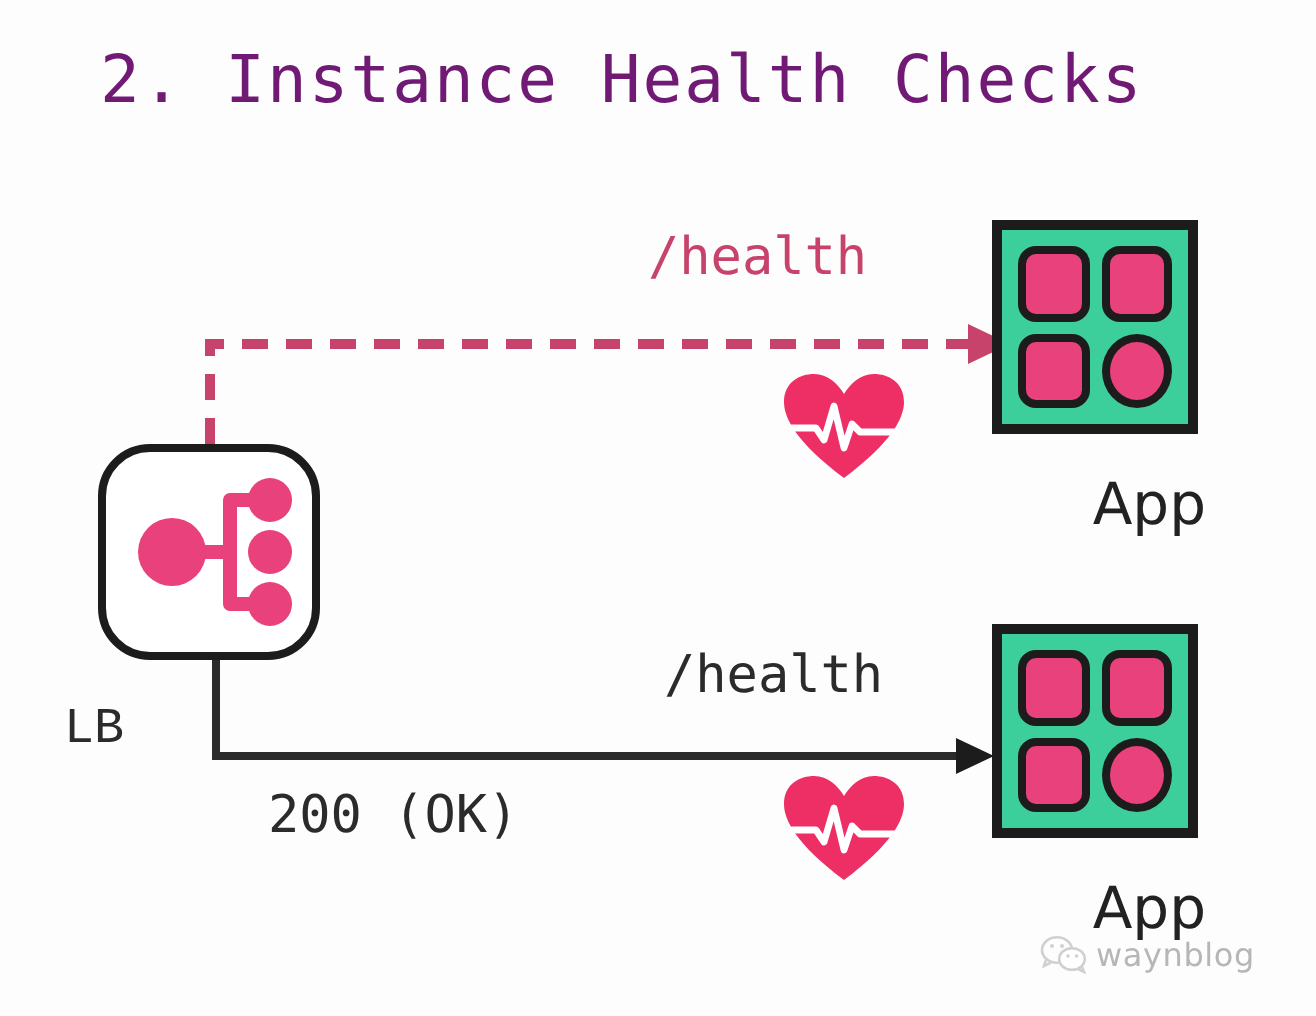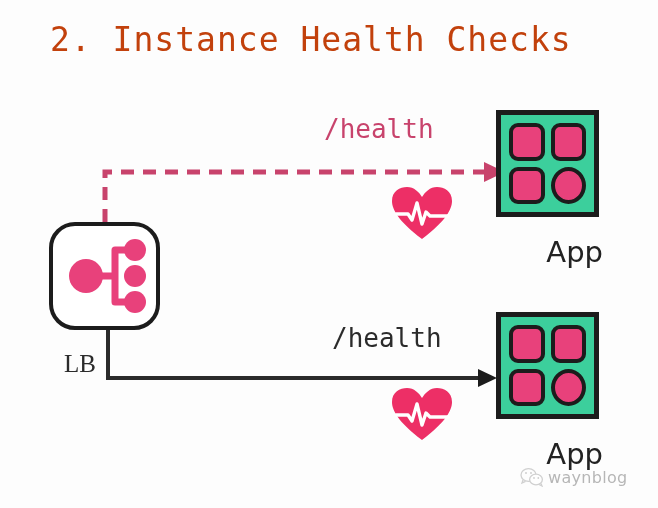--- a/index.html
+++ b/index.html
@@ -19,21 +19,21 @@
   }
 
   
   .title {
     position: absolute;
     left: 50px;
     top: 20px;
     font-family: "DejaVu Sans Mono", monospace;
     font-size: 33px;
     letter-spacing: 1px;
-    color: #c2410c;
+    color: #701a75;
     white-space: nowrap;
   }
 
   
   .mono-label {
     position: absolute;
     font-family: "DejaVu Sans Mono", monospace;
     white-space: nowrap;
   }
   .lbl-notok {
@@ -55,23 +55,23 @@
     color: #2b2b2b;
   }
   .lbl-200ok {
     left: 134px;
     top: 393px;
     font-size: 26px;
     color: #2b2b2b;
   }
   .lbl-lb {
     position: absolute;
-    left: 64px;
+    left: 32px;
     top: 350px;
-    font-family: Liberation Serif, serif;
+    font-family: Liberation Mono, monospace;
     font-size: 25px;
     color: #2b2b2b;
   }
   .lbl-app {
     position: absolute;
     font-family: "DejaVu Sans", sans-serif;
     font-size: 29px;
     color: #222222;
     width: 110px;
     text-align: right;
@@ -169,20 +169,21 @@
 
     <g>
       <path d="M 108 330 L 108 378 L 480 378" fill="none" stroke="#2b2b2b" stroke-width="4" stroke-linecap="butt"></path>
       <polygon points="478,369 497,378 478,387" fill="#1c1c1c"></polygon>
     </g>
   </svg>
 
   <div class="mono-label lbl-health-top">/health</div>
 
   <div class="mono-label lbl-health-bottom">/health</div>
+  <div class="mono-label lbl-200ok">200 (OK)</div>
 
   <div class="lb-node">
     <svg width="103" height="100" viewBox="0 0 103 100">
       <path d="M 46 50 L 62 50 M 62 24 L 62 76 M 62 24 L 76 24 M 62 76 L 76 76" fill="none" stroke="#e8417b" stroke-width="7" stroke-linecap="round" stroke-linejoin="round"></path>
       <circle cx="33" cy="50" r="17" fill="#e8417b"></circle>
       <circle cx="82" cy="24" r="11" fill="#e8417b"></circle>
       <circle cx="82" cy="50" r="11" fill="#e8417b"></circle>
       <circle cx="82" cy="76" r="11" fill="#e8417b"></circle>
     </svg>
   </div>

